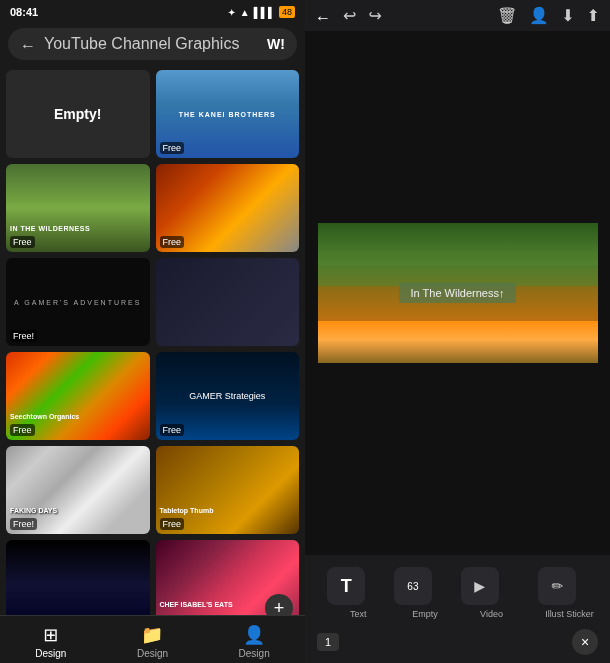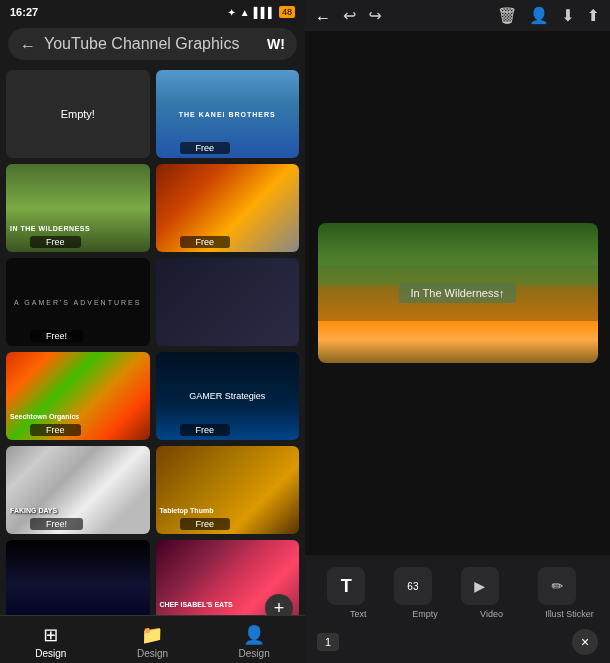--- a/index.html
+++ b/index.html
@@ -99,23 +99,22 @@
       align-items: center;
       justify-content: center;
     }
     .free-badge {
       position: absolute;
       bottom: 4px;
       left: 4px;
       background: rgba(0,0,0,0.6);
       color: #fff;
       font-size: 9px;
-      padding: 1px 16px;
+      padding: 1px 3px;
       border-radius: 3px;
-      margin-left: 20px;
     }
     .add-btn {
       position: absolute;
       bottom: 6px;
       right: 6px;
       width: 28px;
       height: 28px;
       background: #333;
       border-radius: 50%;
       display: flex;
@@ -124,22 +123,22 @@
       color: #fff;
       font-size: 18px;
       cursor: pointer;
     }
     .card-label {
       position: absolute;
       top: 50%;
       left: 50%;
       transform: translate(-50%, -50%);
       color: #fff;
-      font-size: 11px;
-      font-weight: normal;
+      font-size: 14px;
+      font-weight: bold;
     }
 
     .bottom-nav {
       background: #1a1a1a;
       border-top: 1px solid #333;
       padding: 8px 0 4px;
       display: flex;
       justify-content: space-around;
     }
     .nav-item {
@@ -193,21 +192,21 @@
       align-items: center;
       justify-content: center;
       position: relative;
       min-height: 0;
     }
 
     .canvas-preview {
       width: 280px;
       height: 140px;
       position: relative;
-      border-radius: 8px;
+      border-radius: 0;
       overflow: hidden;
     }
 
     
     .forest-top {
       position: absolute;
       top: 0; left: 0;
       width: 100%;
       height: 55%;
       background: linear-gradient(180deg, #2a5a1a 0%, #4a7a2a 40%, #6a9a3a 100%);
@@ -380,21 +379,21 @@
     .berries-card {
       background: linear-gradient(135deg, #440022 0%, #882244 30%, #cc3355 50%, #ff4466 70%, #882244 100%);
     }
   </style>
 </head>
 <body>
 
 <div class="left-panel">
 
   <div class="status-bar">
-    <span class="status-time">16:27</span>
+    <span class="status-time">08:41</span>
     <div class="status-icons">
       <span class="status-icon">✦</span>
       <span class="status-icon">▲</span>
       <span class="status-icon">▌▌▌</span>
       <span class="battery-icon">48</span>
     </div>
   </div>
 
   <div class="search-bar">
     <span class="back-arrow">←</span>

